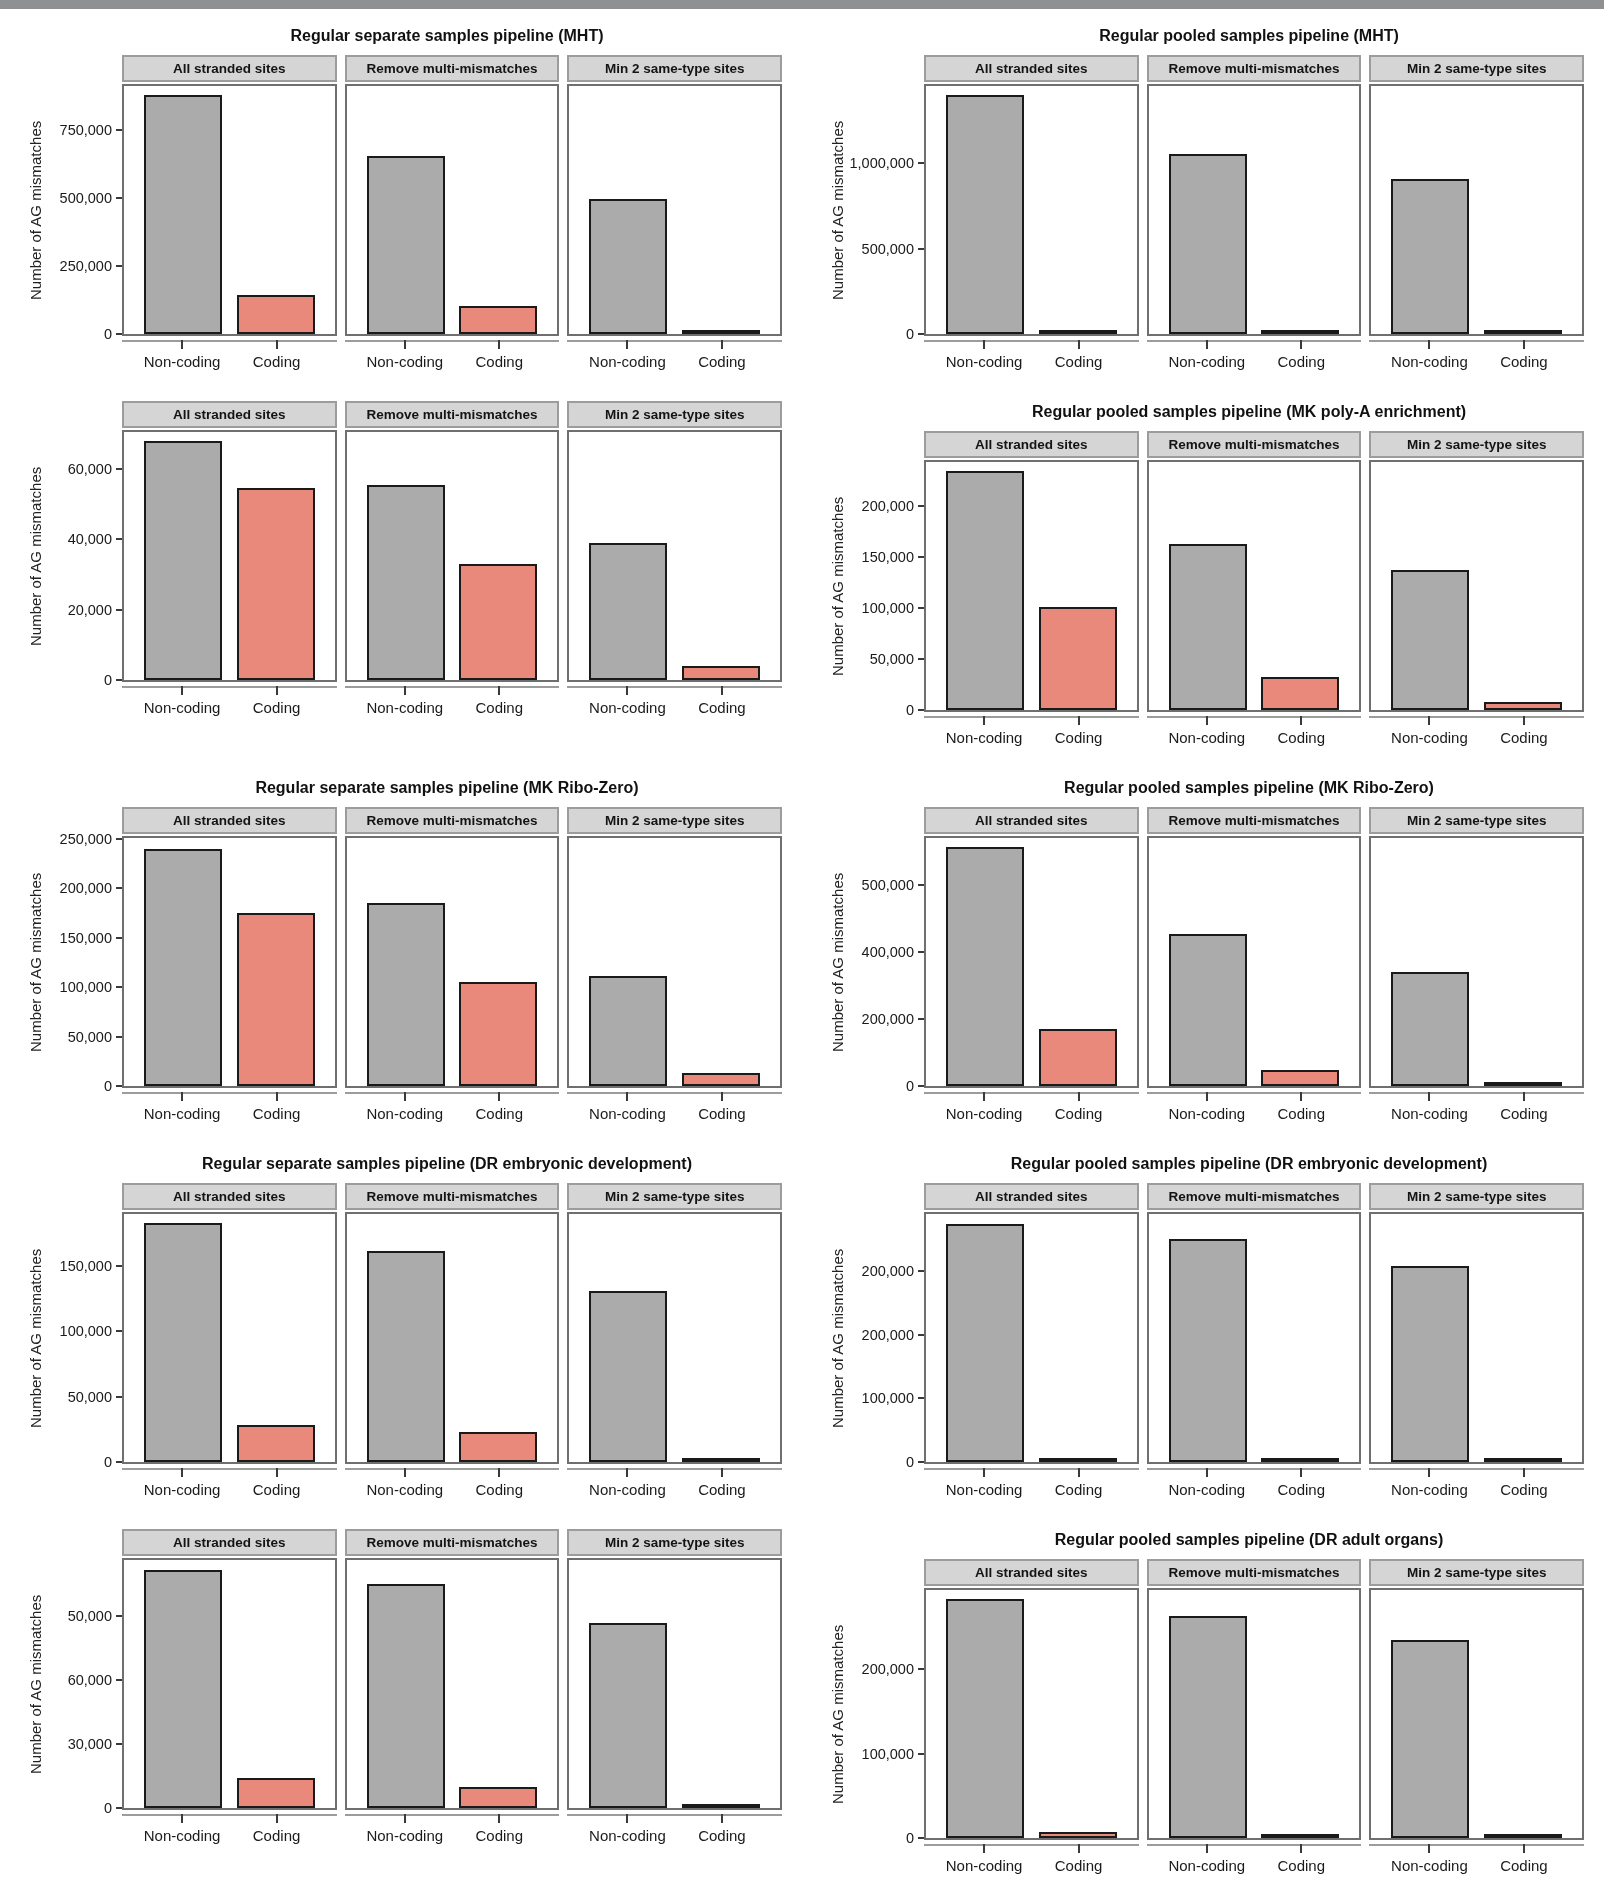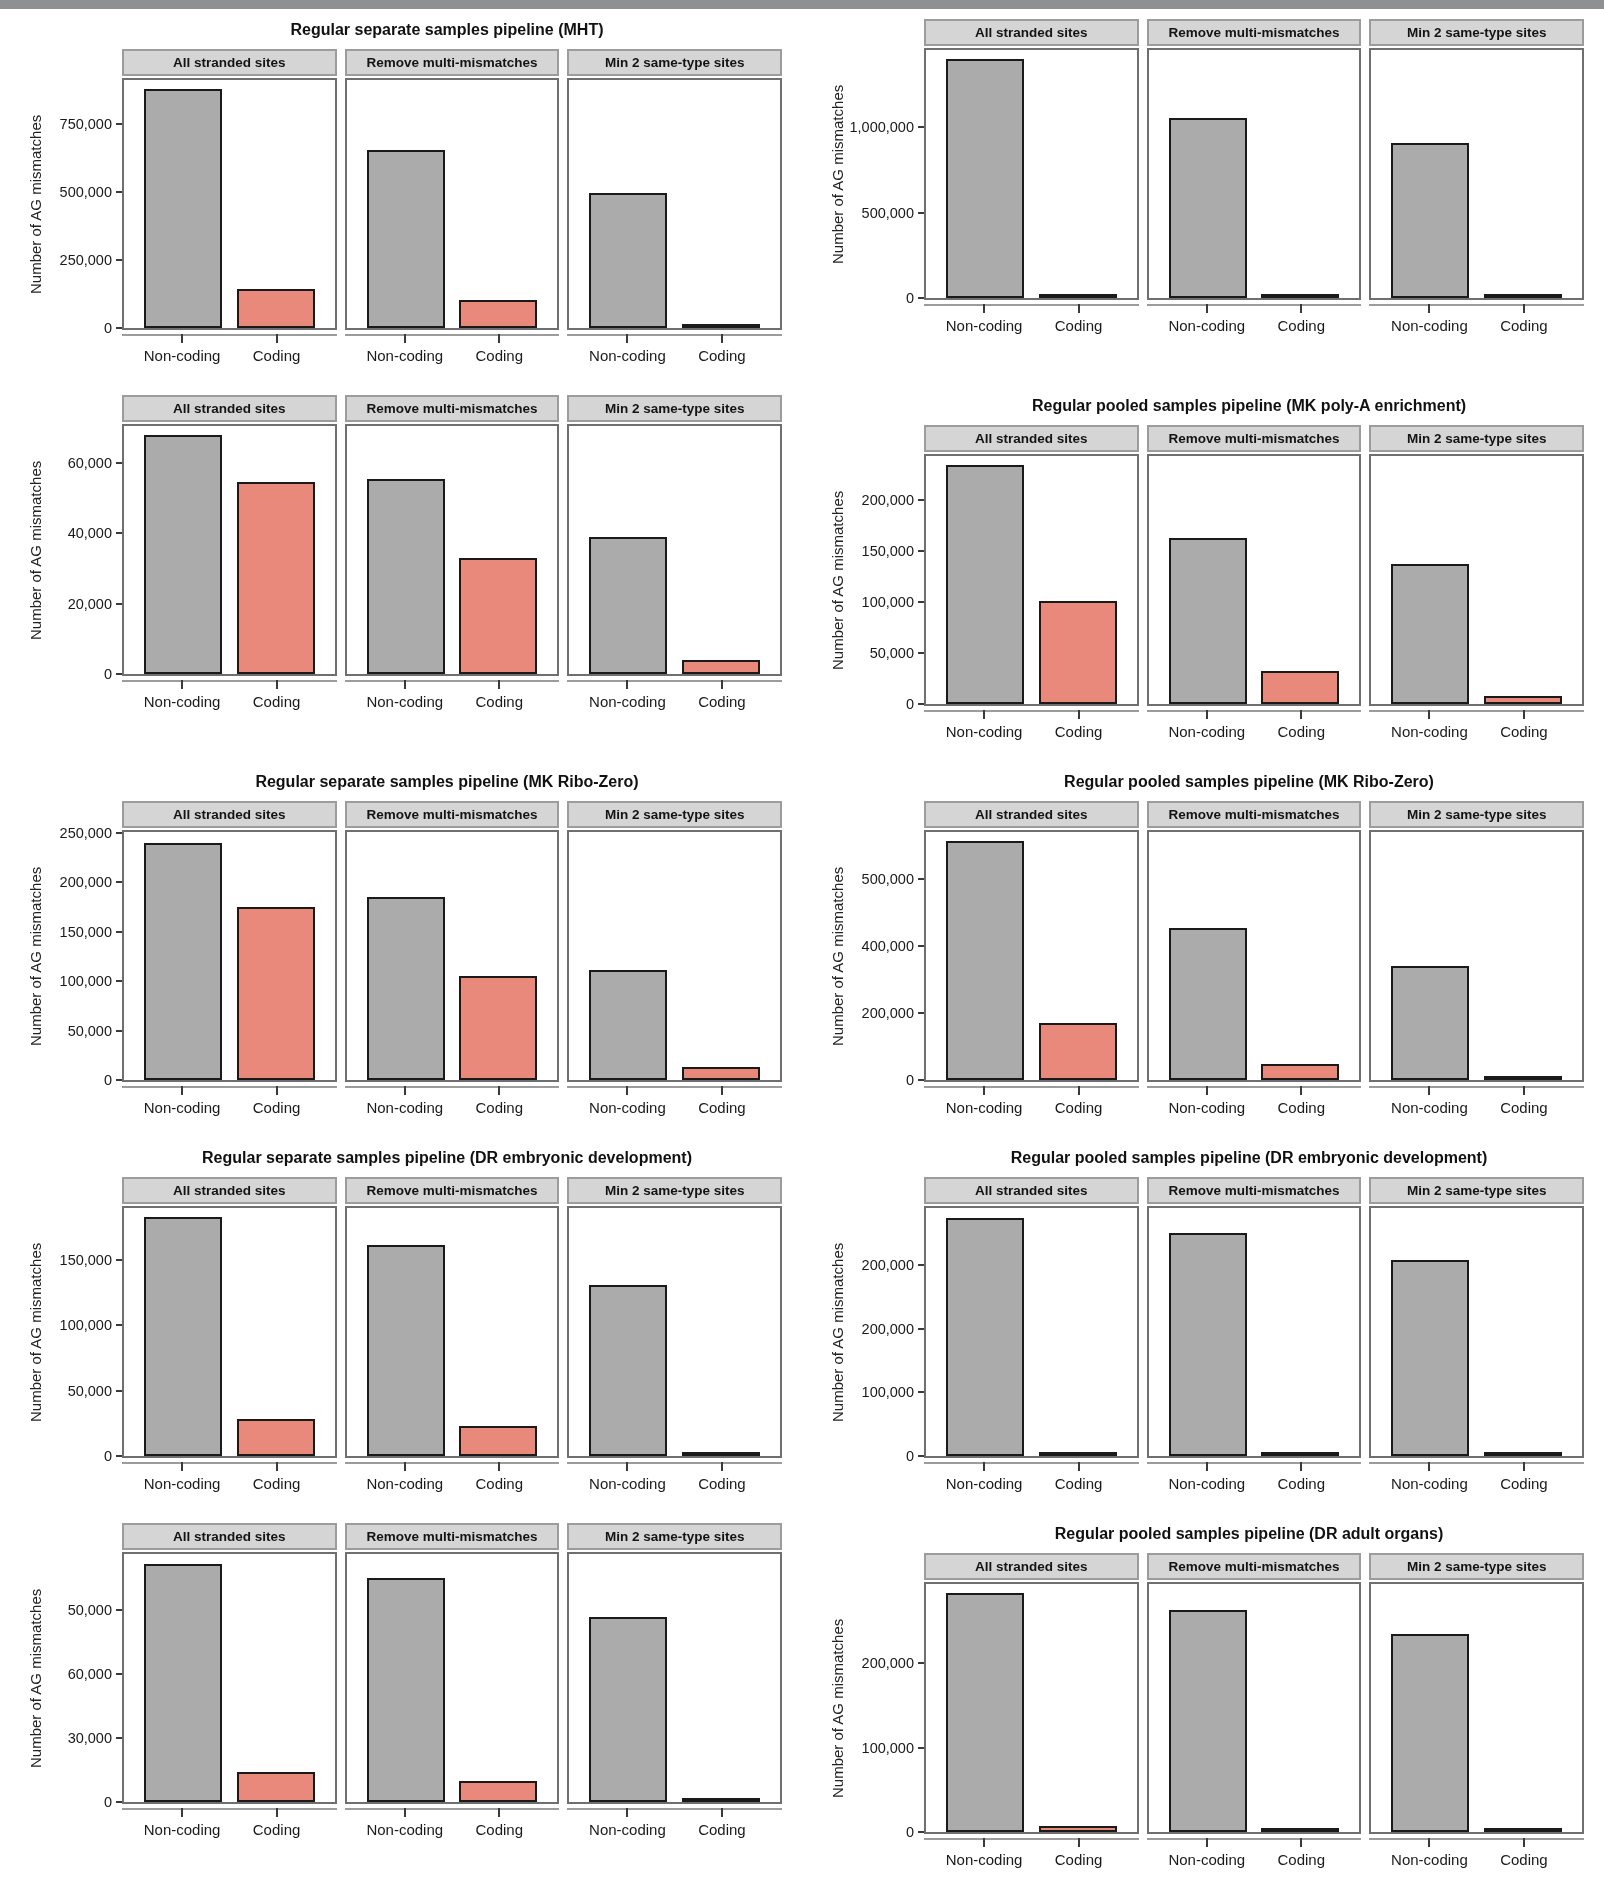--- a/index.html
+++ b/index.html
@@ -7,21 +7,21 @@
   body {
     width: 1604px; height: 1900px;
     font-family: "Liberation Sans", sans-serif;
     color: #1a1a1a;
     overflow: hidden;
   }
   .top-edge { width: 100%; height: 9px; background: #8e9092; }
   #figure {
     display: grid;
     grid-template-columns: 802px 802px;
-    padding-top: 4px;
+    padding-top: 10px;
   }
   .panel { height: 376px; padding: 6px 10px 0 22px; }
   .panel-title {
     margin-left: 100px; margin-right: 20px;
     text-align: center;
     font-weight: bold; font-size: 16px; color: #111;
     height: 22px; line-height: 22px;
     margin-bottom: 8px;
   }
   .panel-grid { display: flex; }
@@ -147,20 +147,21 @@
               <div class="xtick" style="left: 28%; background: rgb(58, 58, 58);"></div>
               <div class="xlabel" style="left: 28%;">Non-coding</div>
               <div class="xtick" style="left: 72%; background: rgb(58, 58, 58);"></div>
               <div class="xlabel" style="left: 72%;">Coding</div>
             </div>
           </div>
         </div>
       </div>
     </div>
     <div class="panel">
+      <div class="panel-title">Regular pooled samples pipeline (MHT)</div>
       <div class="panel-grid">
         <div class="ylab-col">
           <div class="ylab">Number of AG mismatches</div>
         </div>
         <div class="yticks-col">
           <div class="ytickwrap">
             <div class="ytick" style="bottom: 2px;">
               <span>0</span>
               <span class="dash" style="background: rgb(58, 58, 58);"></span>
             </div>

